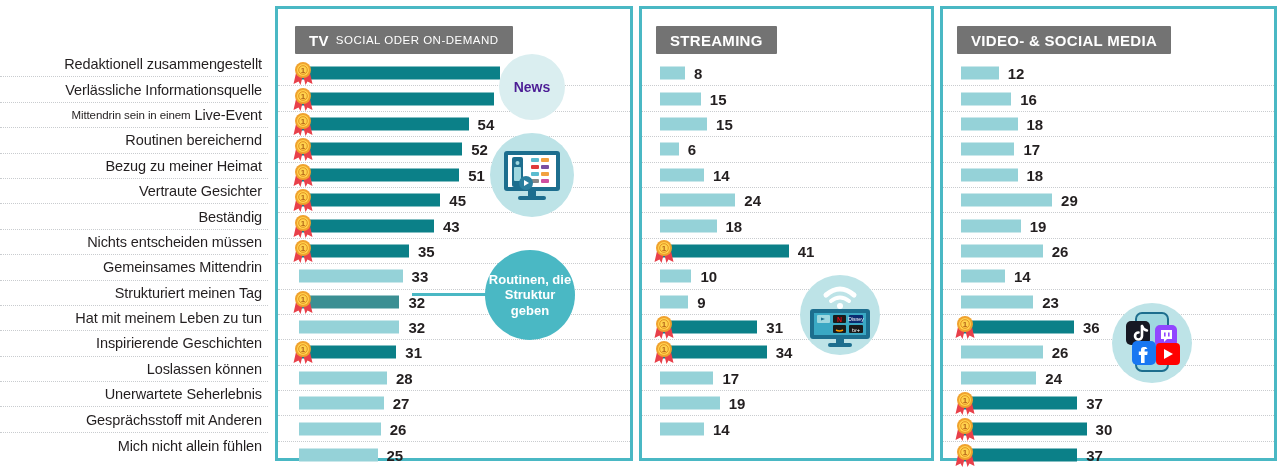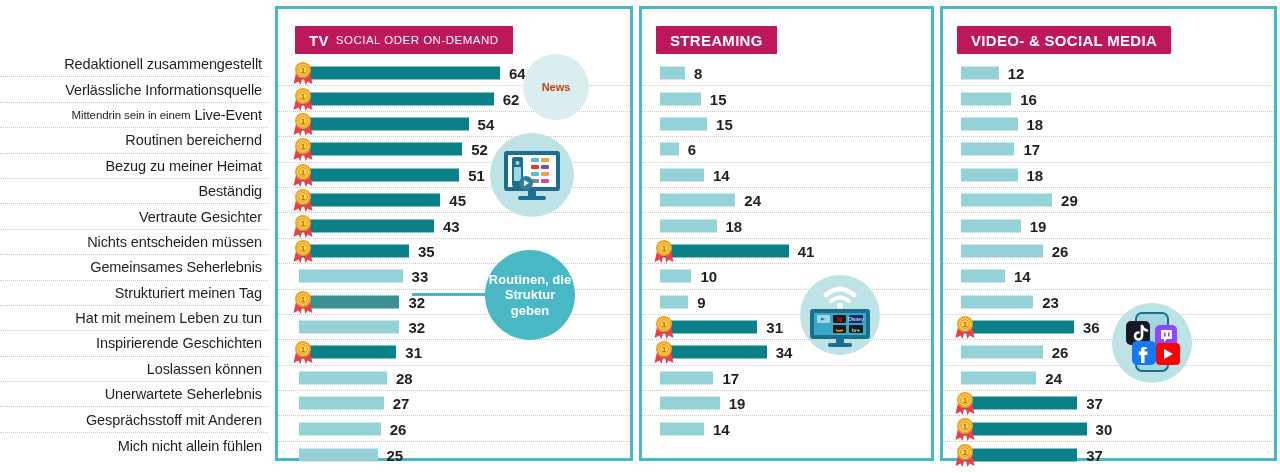--- a/index.html
+++ b/index.html
@@ -27,21 +27,21 @@
   
   .panel{
     position:absolute;top:6px;height:455px;box-sizing:border-box;
     border:3px solid #4ab8c4;background:#ffffff;
   }
   #panel-tv{left:275px;width:358px;}
   #panel-streaming{left:639px;width:295px;}
   #panel-social{left:940px;width:337px;}
 
   .panel-header{
-    position:absolute;top:17px;background:#be185d;color:#ffffff;
+    position:absolute;top:17px;background:#737373;color:#ffffff;
     display:flex;align-items:center;height:28px;padding:0 14px;
     box-sizing:border-box;border-radius:1px;
   }
   #panel-tv .panel-header{left:17px;}
   #panel-streaming .panel-header{left:14px;justify-content:flex-end;}
   #panel-social .panel-header{left:14px;}
   .hdr-strong{font-size:15px;font-weight:bold;letter-spacing:0.3px;}
   .hdr-sub{font-size:11.5px;font-weight:normal;letter-spacing:0.5px;margin-left:7px;}
 
   
@@ -70,22 +70,22 @@
     position:absolute;left:4px;top:50%;transform:translateY(-50%);
     width:22px;height:26px;pointer-events:none;
   }
 
   
   .deco-circle{
     position:absolute;border-radius:50%;display:flex;align-items:center;
     justify-content:center;text-align:center;line-height:1.18;
   }
   #news-bubble{
-    left:523px;top:54px;width:66px;height:66px;background:#daeef0;
-    color:#c2410c;font-size:11px;font-weight:bold;
+    left:499px;top:54px;width:66px;height:66px;background:#daeef0;
+    color:#4c1d95;font-size:14px;font-weight:bold;
   }
   #routine-bubble{
     left:485px;top:250px;width:90px;height:90px;background:#4ab8c4;
     color:#ffffff;font-size:13px;font-weight:bold;
   }
   #routine-connector{
     position:absolute;left:412px;top:293px;width:78px;height:3px;background:#4ab8c4;
   }
   .icon-badge{
     position:absolute;border-radius:50%;background:#bde3e7;
@@ -108,30 +108,30 @@
         <span class="big">Verlässliche Informationsquelle</span>
       </div>
       <div class="label-row"><span class="small">Mittendrin sein in einem</span>&nbsp;<span class="big">Live-Event</span></div>
       <div class="label-row">
         <span class="big">Routinen bereichernd</span>
       </div>
       <div class="label-row">
         <span class="big">Bezug zu meiner Heimat</span>
       </div>
       <div class="label-row">
+        <span class="big">Vertraute Gesichter</span>
+      </div>
+      <div class="label-row">
         <span class="big">Beständig</span>
       </div>
       <div class="label-row">
-        <span class="big">Vertraute Gesichter</span>
-      </div>
-      <div class="label-row">
         <span class="big">Nichts entscheiden müssen</span>
       </div>
       <div class="label-row">
-        <span class="big">Gemeinsames Seherlebnis</span>
+        <span class="big">Gemeinsames Mittendrin</span>
       </div>
       <div class="label-row">
         <span class="big">Strukturiert meinen Tag</span>
       </div>
       <div class="label-row">
         <span class="big">Hat mit meinem Leben zu tun</span>
       </div>
       <div class="label-row">
         <span class="big">Inspirierende Geschichten</span>
       </div>

